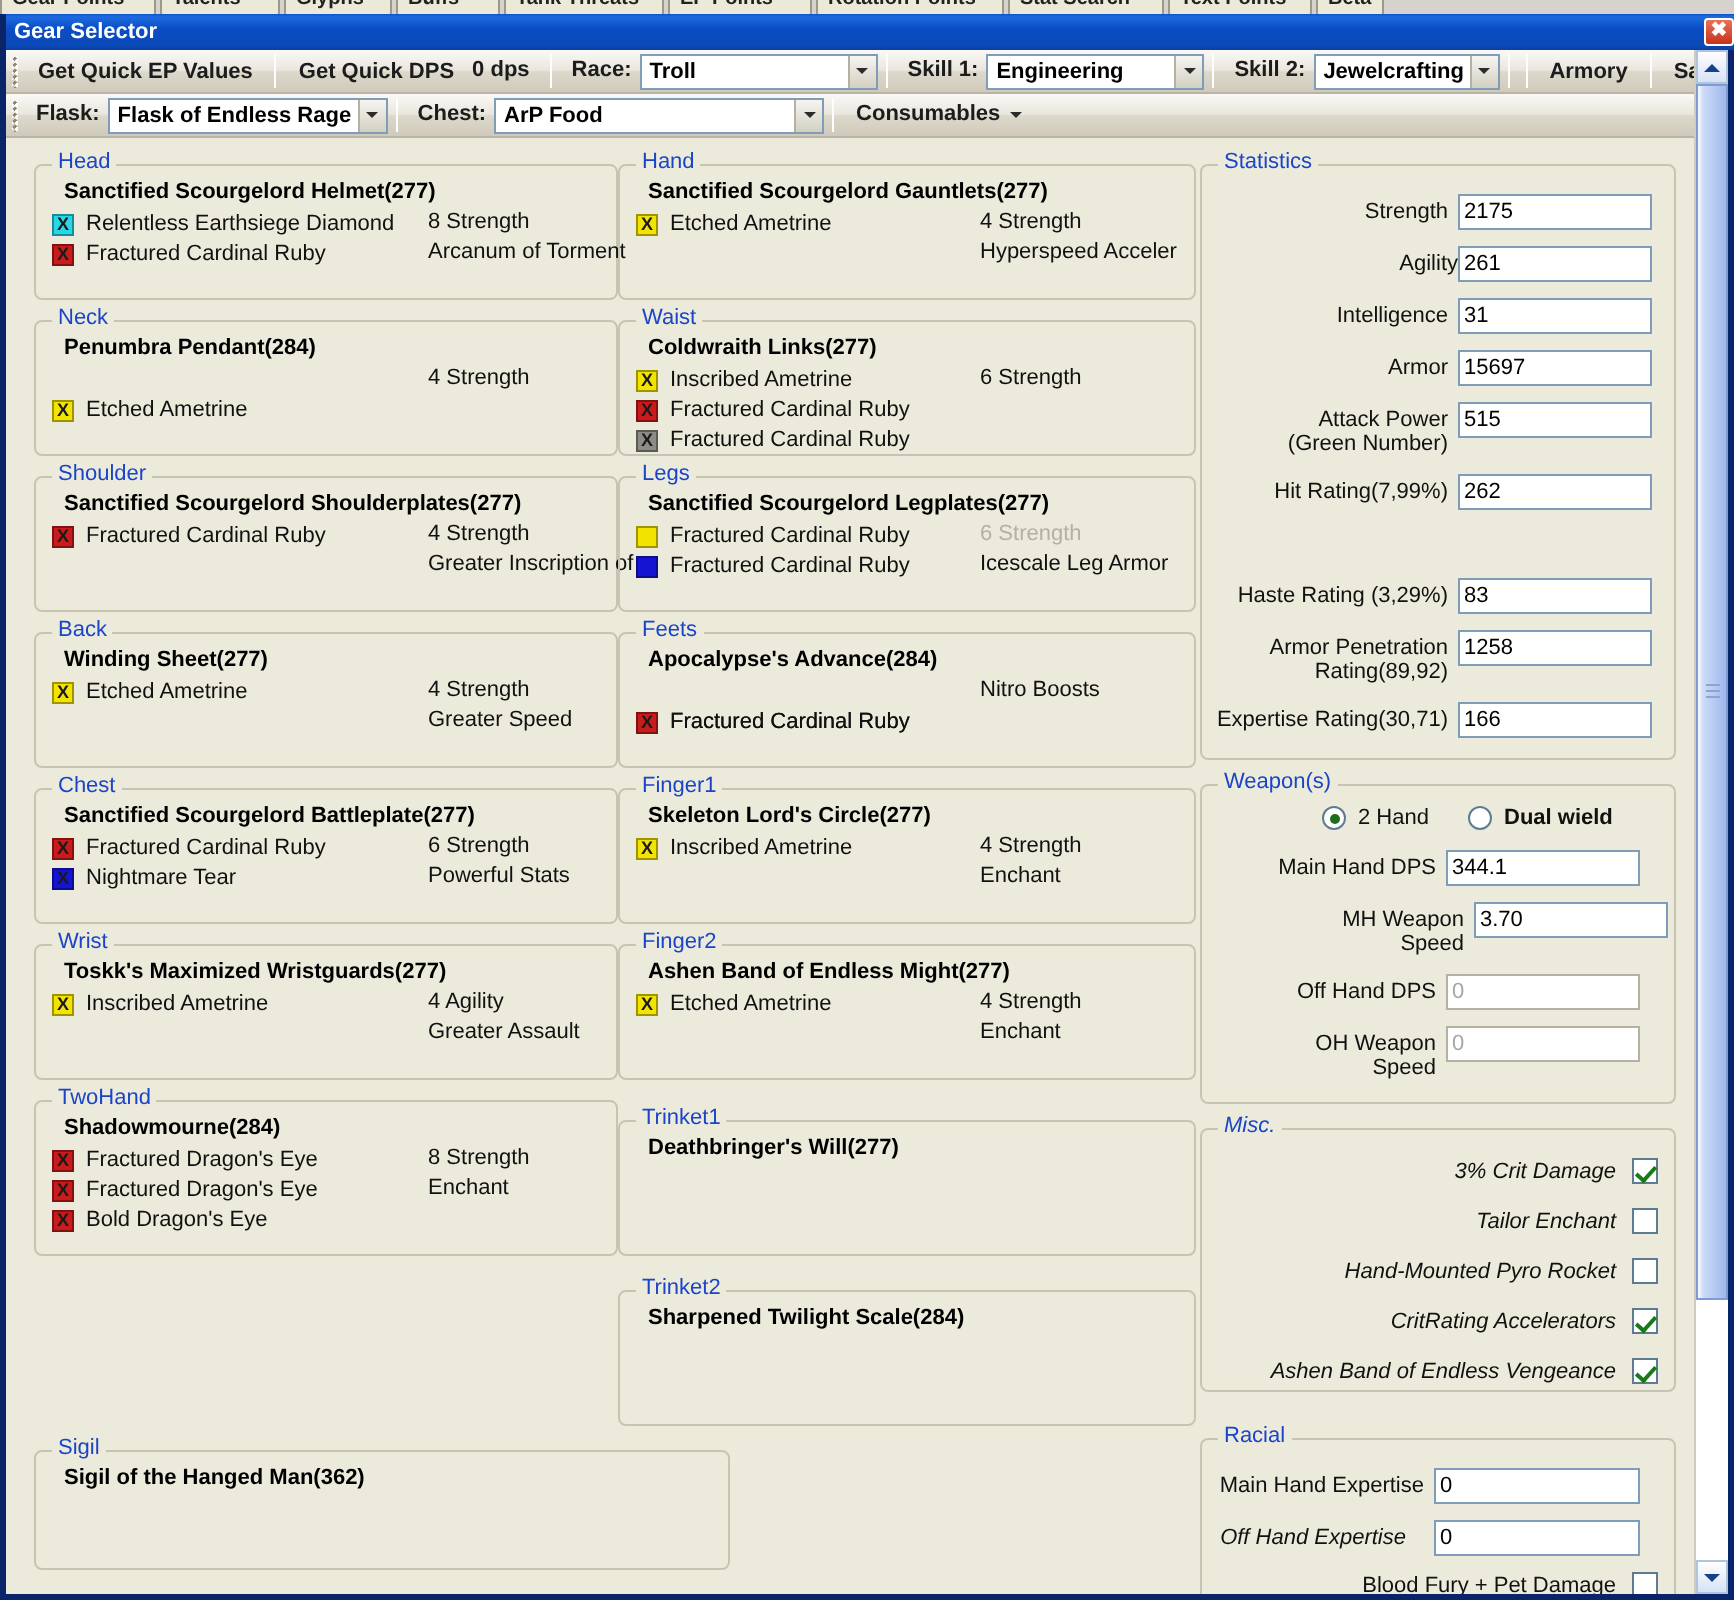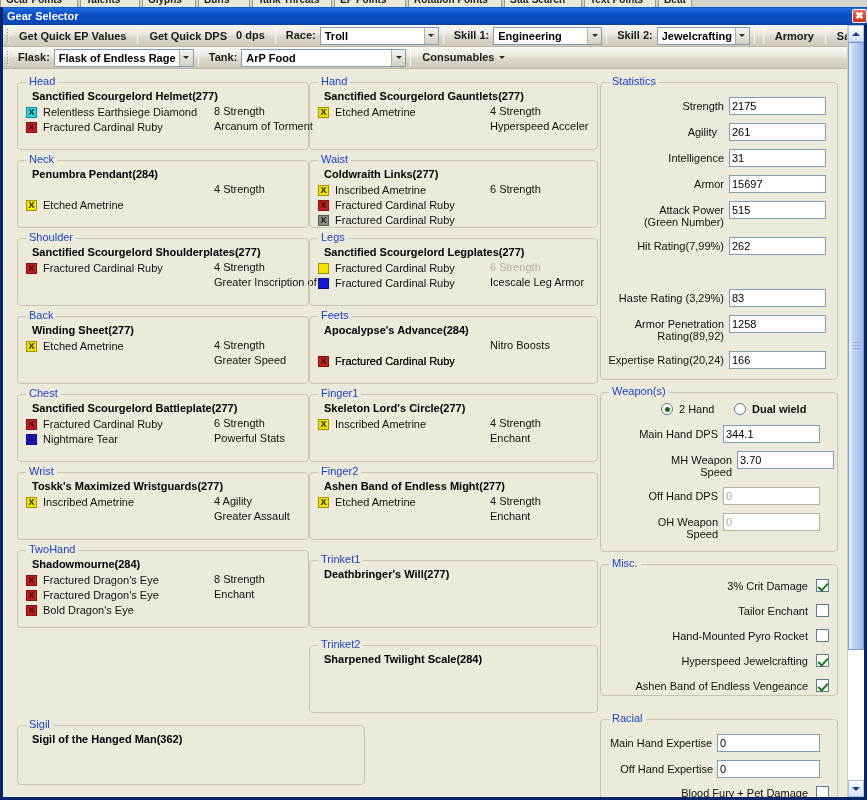--- a/index.html
+++ b/index.html
@@ -370,21 +370,21 @@
     <div class="toolbar">
       <div class="grip"></div>
       <div class="tb-label">Flask:</div>
       <div class="tb-combo" style="width:140px">
         <span class="cval">Flask of Endless Rage</span>
         <span class="carrow">
             <i></i>
           </span>
       </div>
       <div class="tb-sep"></div>
-      <div class="tb-label">Tank:</div>
+      <div class="tb-label">Chest:</div>
       <div class="tb-combo" style="width:165px">
         <span class="cval">ArP Food</span>
         <span class="carrow">
             <i></i>
           </span>
       </div>
       <div class="tb-sep"></div>
       <div class="tb-drop">
         <span>Consumables</span>
         <i></i>
@@ -569,21 +569,21 @@
           </div>
         </div>
       <div class="col" id="col3">
           <div class="gbox" style="top: 12px; left: 0px; width: 238px; height: 298px;">
             <div class="gtitle">Statistics</div>
             <div class="srow" style="top: 14px; left: 6px; width: 226px;">
               <div class="slabel" style="width: 122px; padding-right: 5px; padding-top: 3px;">Strength</div>
               <input class="sinput" value="2175" style="width: 97px;">
             </div>
             <div class="srow" style="top: 40px; left: 6px; width: 226px;">
-              <div class="slabel" style="width: 122px; padding-right: 12px; padding-top: 3px;">Agility</div>
+              <div class="slabel" style="width: 122px; padding-right: 0; padding-top: 3px;">Agility</div>
               <input class="sinput" value="261" style="width: 97px;">
             </div>
             <div class="srow" style="top: 66px; left: 6px; width: 226px;">
               <div class="slabel" style="width: 122px; padding-right: 5px; padding-top: 3px;">Intelligence</div>
               <input class="sinput" value="31" style="width: 97px;">
             </div>
             <div class="srow" style="top: 92px; left: 6px; width: 226px;">
               <div class="slabel" style="width: 122px; padding-right: 5px; padding-top: 3px;">Armor</div>
               <input class="sinput" value="15697" style="width: 97px;">
             </div>
@@ -597,21 +597,21 @@
             </div>
             <div class="srow" style="top: 206px; left: 6px; width: 226px;">
               <div class="slabel" style="width: 122px; padding-right: 5px; padding-top: 3px;">Haste Rating (3,29%)</div>
               <input class="sinput" value="83" style="width: 97px;">
             </div>
             <div class="srow" style="top: 232px; left: 6px; width: 226px;">
               <div class="slabel" style="width: 122px; padding-right: 5px; padding-top: 3px;">Armor Penetration<br>Rating(89,92)</div>
               <input class="sinput" value="1258" style="width: 97px;">
             </div>
             <div class="srow" style="top: 268px; left: 6px; width: 226px;">
-              <div class="slabel" style="width: 122px; padding-right: 5px; padding-top: 3px;">Expertise Rating(20,24)</div>
+              <div class="slabel" style="width: 122px; padding-right: 5px; padding-top: 3px;">Expertise Rating(30,71)</div>
               <input class="sinput" value="166" style="width: 97px;">
             </div>
           </div>
           <div class="gbox" style="top: 322px; left: 0px; width: 238px; height: 160px;">
             <div class="gtitle">Weapon(s)</div>
             <div class="radio-wrap" style="left: 60px; top: 10px;">
               <span class="radio on"></span>
               <span>2 Hand</span>
             </div>
             <div class="radio-wrap" style="left: 133px; top: 10px; font-weight: bold;">
@@ -628,51 +628,51 @@
             </div>
             <div class="srow" style="top: 94px; left: 6px; width: 226px;">
               <div class="slabel" style="width: 116px; padding-right: 5px; padding-top: 3px;">Off Hand DPS</div>
               <input class="sinput disabled" disabled="" value="0" style="width: 97px;">
             </div>
             <div class="srow" style="top: 120px; left: 6px; width: 226px;">
               <div class="slabel" style="width: 116px; padding-right: 5px; padding-top: 3px;">OH Weapon<br>Speed</div>
               <input class="sinput disabled" disabled="" value="0" style="width: 97px;">
             </div>
           </div>
-          <div class="gbox" style="top: 494px; left: 0px; width: 238px; height: 132px;">
+          <div class="gbox" style="top: 494px; left: 0px; width: 238px; height: 132px; font-style: italic;">
             <div class="gtitle">Misc.</div>
             <div class="cbrow" style="top: 14px;">
               <span>3% Crit Damage</span>
               <span class="cbox on"></span>
             </div>
             <div class="cbrow" style="top: 39px;">
               <span>Tailor Enchant</span>
               <span class="cbox"></span>
             </div>
             <div class="cbrow" style="top: 64px; align-items: flex-end;">
               <span>Hand-Mounted Pyro Rocket</span>
               <span class="cbox"></span>
             </div>
             <div class="cbrow" style="top: 89px;">
-              <span>Hyperspeed Jewelcrafting</span>
+              <span>CritRating Accelerators</span>
               <span class="cbox on"></span>
             </div>
             <div class="cbrow" style="top: 114px;">
               <span>Ashen Band of Endless Vengeance</span>
               <span class="cbox on"></span>
             </div>
           </div>
           <div class="gbox" style="top: 649px; left: 0px; width: 238px; height: 122px;">
             <div class="gtitle">Racial</div>
             <div class="srow" style="top: 14px; left: 6px; width: 226px;">
               <div class="slabel" style="width: 110px; padding-right: 5px; padding-top: 3px;">Main Hand Expertise</div>
               <input class="sinput" value="0" style="width: 103px;">
             </div>
             <div class="srow" style="top: 40px; left: 6px; width: 226px;">
-              <div class="slabel" style="width: 110px; padding-right: 4px; padding-top: 3px;">Off Hand Expertise</div>
+              <div class="slabel" style="width: 110px; padding-right: 14px; padding-top: 3px; font-style: italic;">Off Hand Expertise</div>
               <input class="sinput" value="0" style="width: 103px;">
             </div>
             <div class="cbrow" style="top: 66px;">
               <span>Blood Fury + Pet Damage</span>
               <span class="cbox"></span>
             </div>
           </div>
         </div>
     </div>
 

